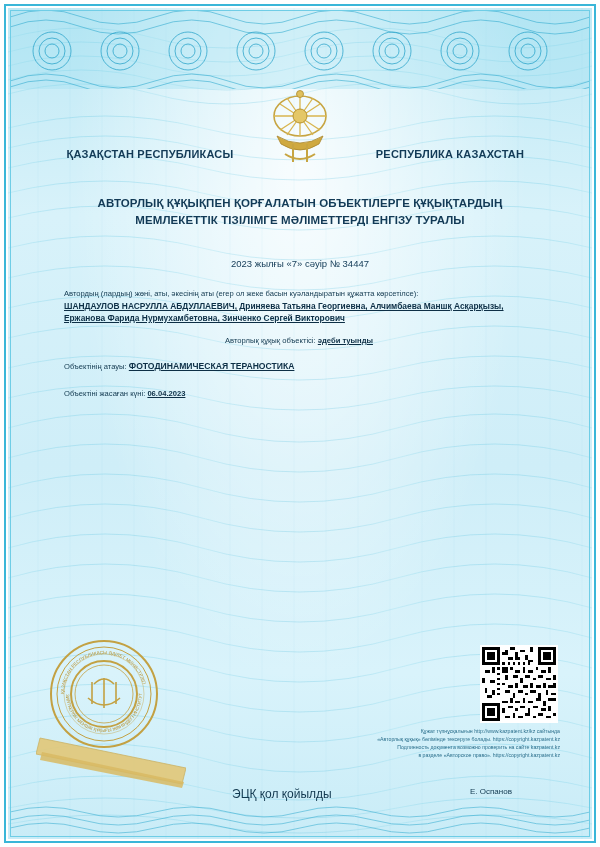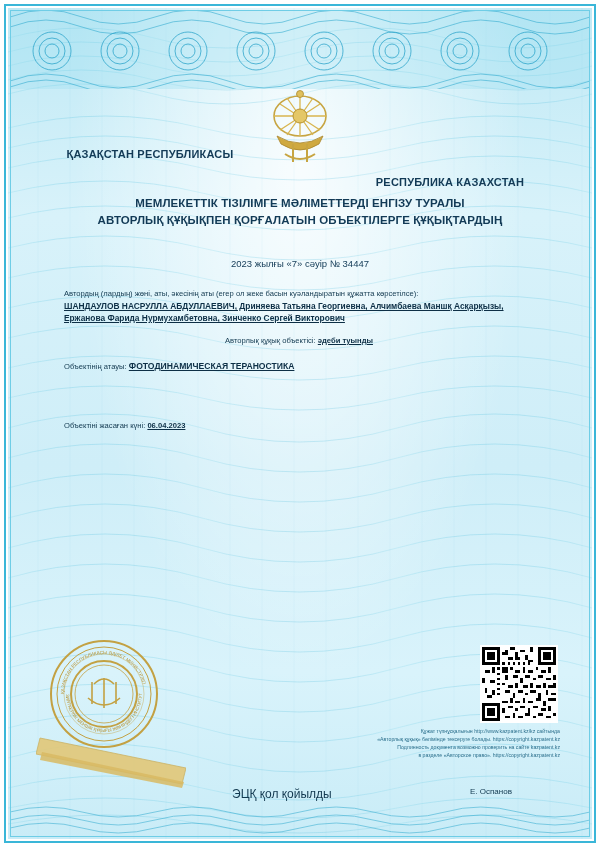--- a/index.html
+++ b/index.html
@@ -81,21 +81,20 @@
   }
   .country-right {
     position: absolute;
     left: 340px; top: 148px;
     width: 220px;
     text-align: center;
     font-size: 11px;
     font-weight: bold;
     color: #123a56;
     letter-spacing: 0.2px;
-    margin-top: 28px;
   }
 
   .title-block {
     position: absolute;
     left: 60px; top: 195px;
     width: 480px;
     text-align: center;
   }
   .title-line {
     font-size: 11.5px;
@@ -146,21 +145,21 @@
     text-decoration: underline;
     color: #0d2f46;
     font-size: 8.6px;
     margin-top: 32px;
   }
 
   #f-authors { top: 288px; }
   #f-authors .field-value { font-size: 8.4px; }
   #f-object-type { top: 335px; text-align: center; }
   #f-object-name { top: 360px; }
-  #f-creation-date { top: 388px; margin-top: 32px; }
+  #f-creation-date { top: 388px; }
 
   
   .seal {
     position: absolute;
     left: 48px; top: 638px;
     width: 112px; height: 112px;
   }
   .ribbon {
     position: absolute;
     left: 36px; top: 728px;
@@ -346,22 +345,22 @@
         <path d="M26 56 L26 74 M40 56 L40 74" stroke="#c7a542" stroke-width="2"></path>
         <path d="M18 66 Q33 76 48 66" fill="none" stroke="#c7a542" stroke-width="2"></path>
         <circle cx="33" cy="6" r="3.5" fill="#e0c05c" stroke="#ab8a2e" stroke-width="0.8"></circle>
       </g>
     </svg>
 
     <div class="country-left">ҚАЗАҚСТАН РЕСПУБЛИКАСЫ</div>
     <div class="country-right">РЕСПУБЛИКА КАЗАХСТАН</div>
 
     <div class="title-block">
+      <div class="title-line">АВТОРЛЫҚ ҚҰҚЫҚПЕН ҚОРҒАЛАТЫН ОБЪЕКТІЛЕРГЕ ҚҰҚЫҚТАРДЫҢ</div>
       <div class="title-line">МЕМЛЕКЕТТІК ТІЗІЛІМГЕ МӘЛІМЕТТЕРДІ ЕНГІЗУ ТУРАЛЫ</div>
-      <div class="title-line">АВТОРЛЫҚ ҚҰҚЫҚПЕН ҚОРҒАЛАТЫН ОБЪЕКТІЛЕРГЕ ҚҰҚЫҚТАРДЫҢ</div>
     </div>
 
     <div class="doc-number">2023 жылғы «7» сәуір № 34447</div>
 
     <div class="field" id="f-authors">
       <span class="field-label">Автордың (лардың) жөні, аты, әкесінің аты (егер ол жеке басын куәландыратын құжатта көрсетілсе):</span>
       <div class="field-value">ШАНДАУЛОВ НАСРУЛЛА АБДУЛЛАЕВИЧ, Дриняева Татьяна Георгиевна, Алчимбаева Маншқ Асқарқызы, Ержанова Фарида Нурмухамбетовна, Зинченко Сергей Викторович</div>
     </div>
 
     <div class="field" id="f-object-type">

